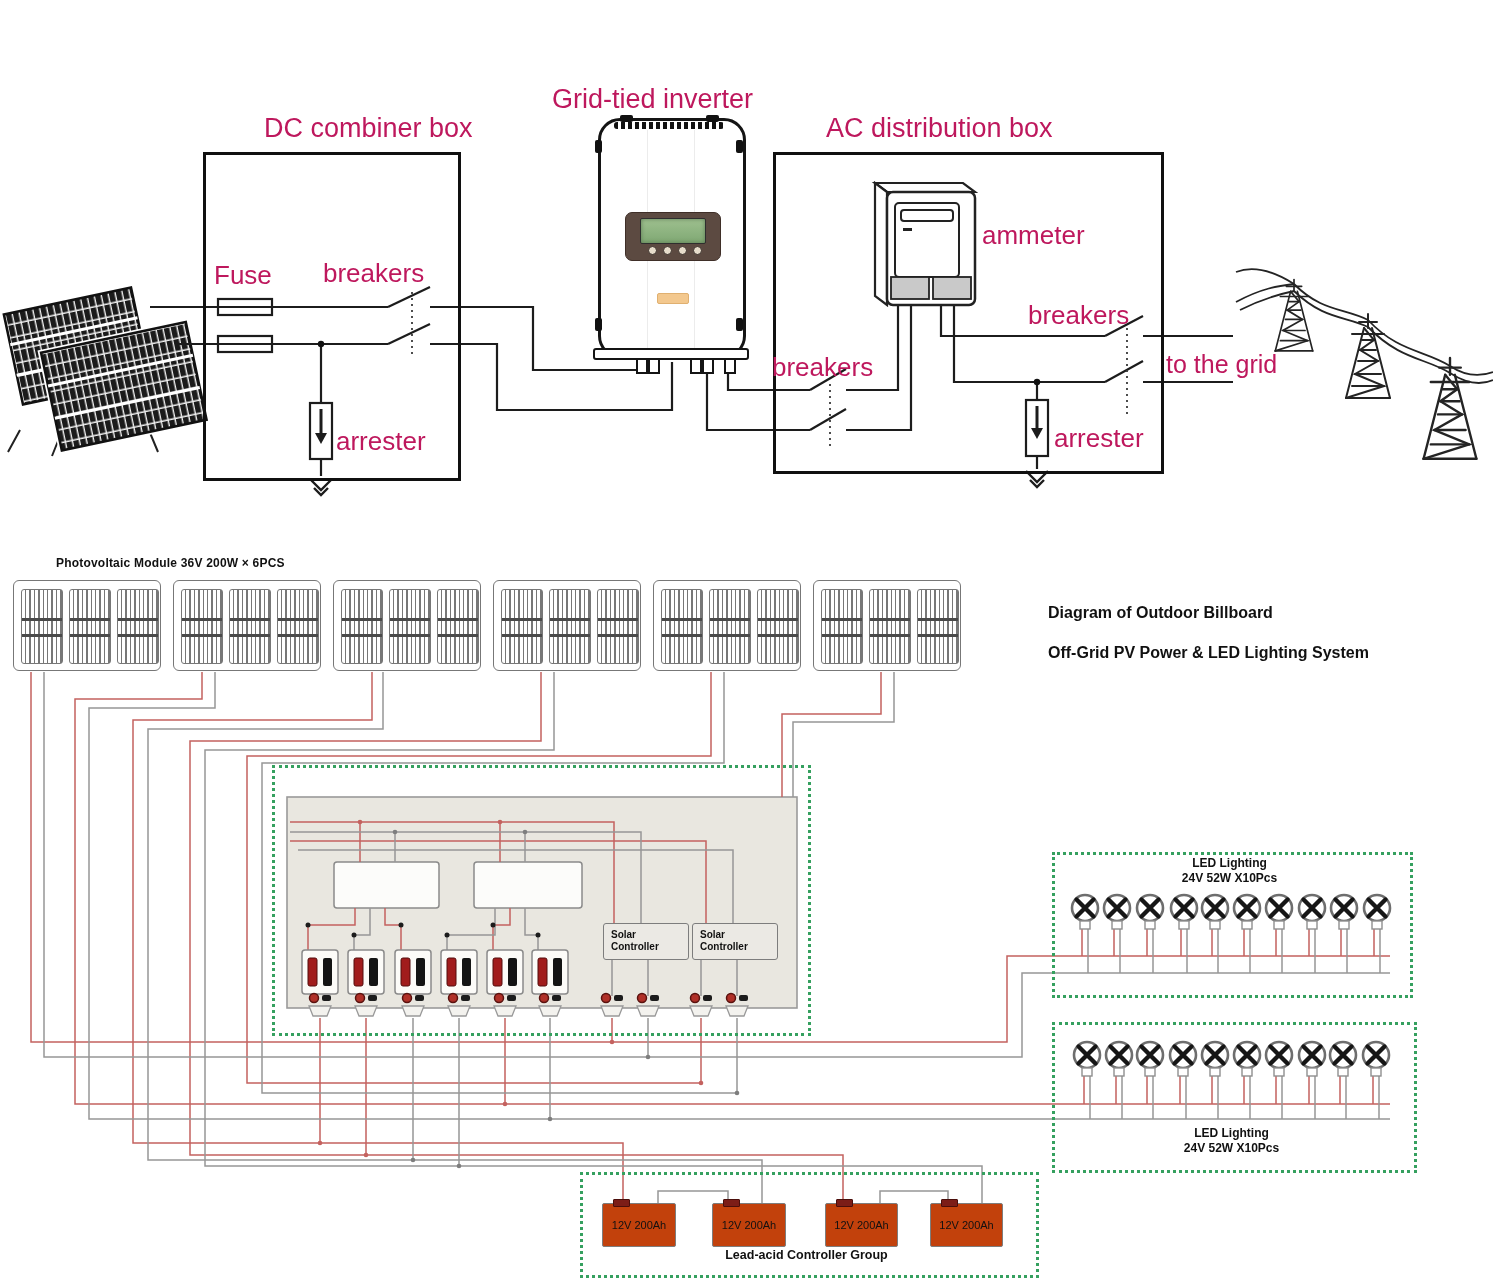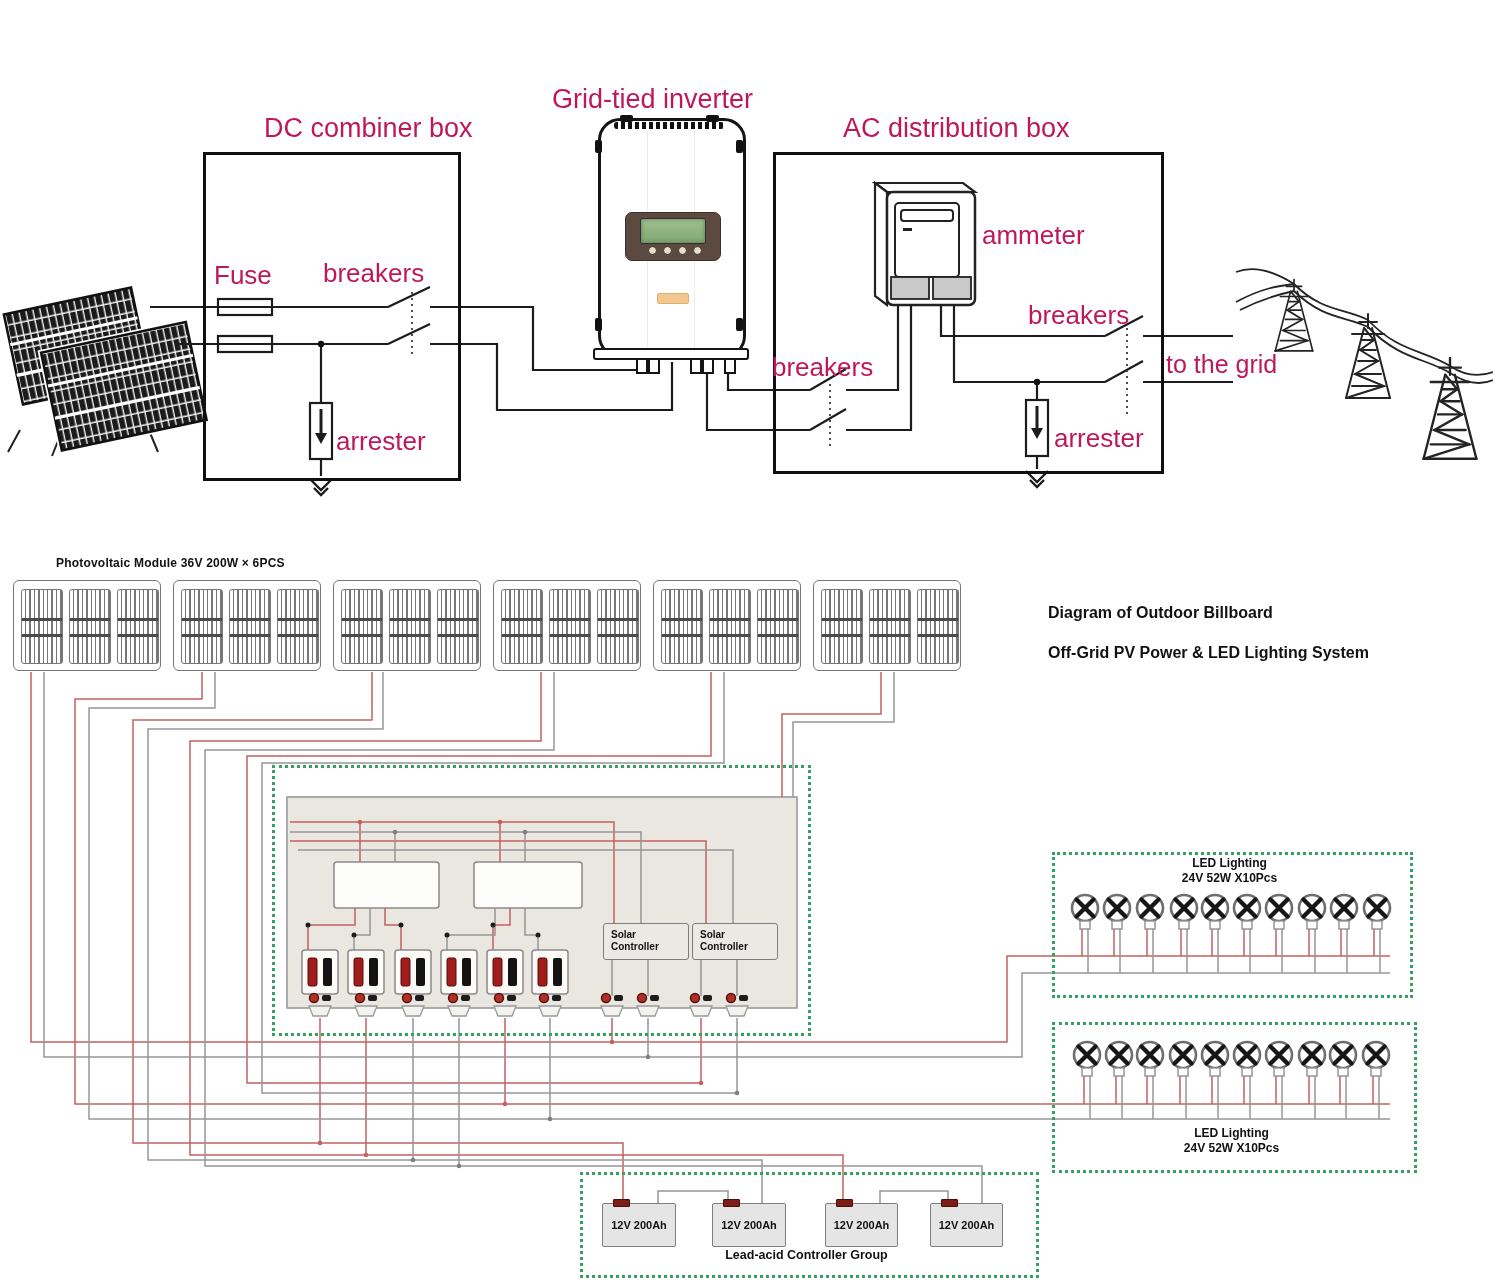--- a/index.html
+++ b/index.html
@@ -11,22 +11,22 @@
   .box{position:absolute;border:3.5px solid #101010;}
   .gbox{position:absolute;border:3px dotted #35a05f;}
   .module{position:absolute;width:146px;height:89px;background:#fff;border:1.5px solid #777;border-radius:6px;}
   .sub{position:absolute;top:8px;width:40px;height:73px;border:1.4px solid #777;border-radius:3px;
        background-image:
          linear-gradient(180deg, rgba(0,0,0,0) 0 28px, #4a4a4a 28px 31px, rgba(0,0,0,0) 31px 44px, #4a4a4a 44px 47px, rgba(0,0,0,0) 47px),
          repeating-linear-gradient(90deg, #ffffff 0 3px, #777 3px 4.4px);}
   .s1{left:7px}.s2{left:55px}.s3{left:103px}
   .controller{position:absolute;width:86px;height:37px;background:#ebe9e4;border:1.6px solid #7d7d7d;
       border-radius:3px;font-size:10px;font-weight:bold;line-height:12px;color:#111;padding:5px 0 0 7px;box-sizing:border-box;}
-  .battery{position:absolute;width:72px;height:42px;background:#e5e5e5;border:1.6px solid #7d7d7d;border-radius:2px;
-      display:flex;align-items:center;justify-content:center;font-size:11px;font-weight:bold;color:#111;}
+  .battery{position:absolute;width:72px;height:42px;background:#c2410c;border:1.6px solid #7d7d7d;border-radius:2px;
+      display:flex;align-items:center;justify-content:center;font-size:11px;font-weight:normal;color:#111;}
   .bterm{position:absolute;left:10px;top:-5px;width:15px;height:6px;background:#7c1d17;border:1px solid #4a0e0b;border-radius:1px;}
   .inv{position:absolute;left:598px;top:118px;width:148px;height:252px;}
   .invbody{position:absolute;left:0;top:0;width:142px;height:234px;border:3px solid #141414;border-radius:22px;background:#fff;}
   .invhatch{position:absolute;left:16px;top:4px;width:110px;height:7px;border-radius:3px;
       background:repeating-linear-gradient(90deg,#111 0 4px,rgba(0,0,0,0) 4px 7px);}
   .seam{position:absolute;top:12px;bottom:14px;width:1px;background:#ececec;}
   .clip{position:absolute;background:#111;border-radius:2px;}
   .invdisp{position:absolute;left:27px;top:94px;width:94px;height:47px;background:#5c4a41;border:1px solid #3f2f28;border-radius:7px;}
   .invscreen{position:absolute;left:14px;top:5px;width:64px;height:24px;border:1px solid #2e2e2e;border-radius:2px;
       background:linear-gradient(180deg,#9ec08f,#7fa873);box-shadow:inset 0 0 4px #5d7a54;}
@@ -280,21 +280,21 @@
         <use href="#lampdef" transform="translate(1376,1055)"></use>
   </g>
 </svg>
 
 
 <div class="box" style="left:203px;top:152px;width:252px;height:323px;"></div>
 <div class="box" style="left:773px;top:152px;width:385px;height:316px;"></div>
 
 <div class="lbl" style="left:552px;top:84px;font-size:27px;">Grid-tied inverter</div>
 <div class="lbl" style="left:216px;top:113px;font-size:27px;margin-left:48px;">DC combiner box</div>
-<div class="lbl" style="left:843px;top:113px;font-size:27px;">AC distribution box</div>
+<div class="lbl" style="left:826px;top:113px;font-size:27px;">AC distribution box</div>
 <div class="lbl" style="left:214px;top:260px;font-size:26px;">Fuse</div>
 <div class="lbl" style="left:323px;top:258px;font-size:26px;">breakers</div>
 <div class="lbl" style="left:336px;top:426px;font-size:26px;">arrester</div>
 <div class="lbl" style="left:982px;top:220px;font-size:26px;">ammeter</div>
 <div class="lbl" style="left:1028px;top:300px;font-size:26px;">breakers</div>
 <div class="lbl" style="left:772px;top:352px;font-size:26px;">breakers</div>
 <div class="lbl" style="left:1054px;top:423px;font-size:26px;">arrester</div>
 <div class="lbl" style="left:1166px;top:350px;font-size:25px;">to the grid</div>
 
 <div class="inv">

